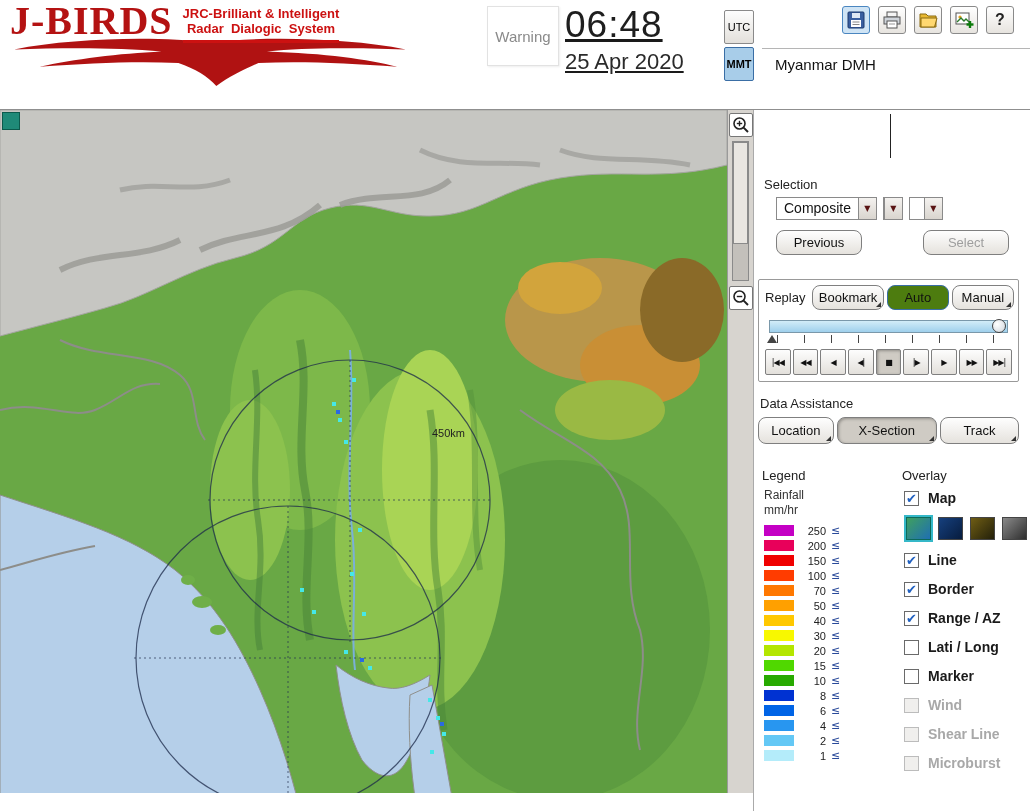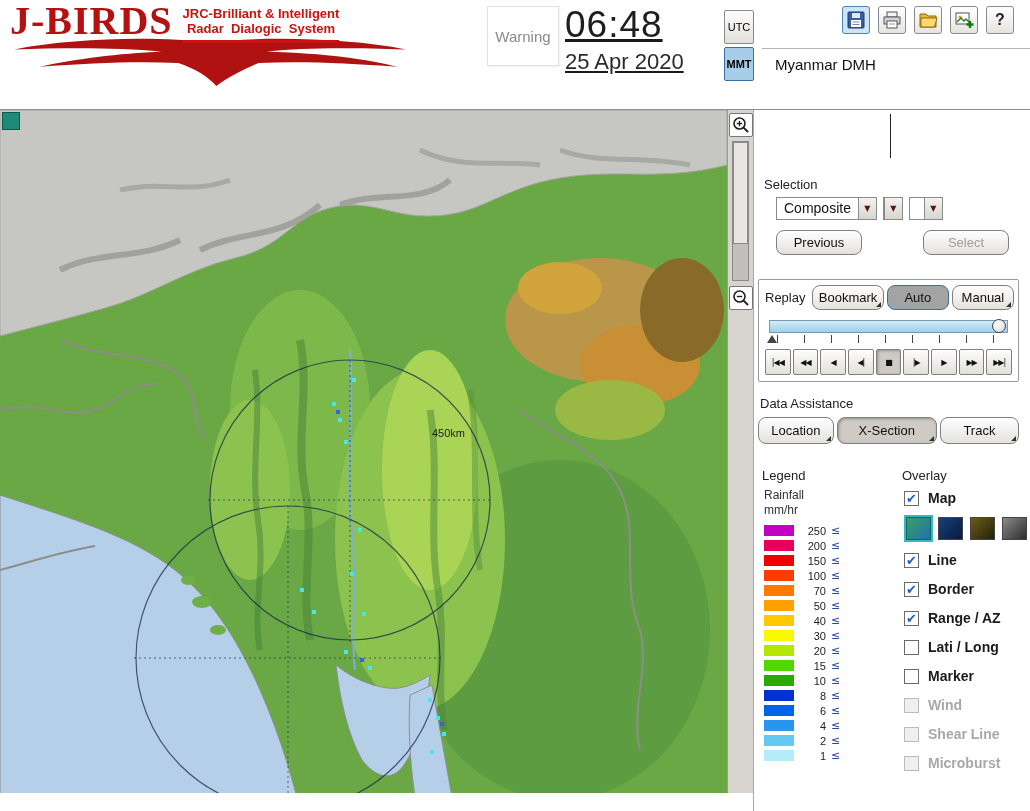--- a/index.html
+++ b/index.html
@@ -53,21 +53,21 @@
   .dd { display:flex; height:23px; border:1px solid #8a8a8a; background:#fff; }
   .dd-txt { flex:1; padding:2px 7px; font-size:14px; color:#111; white-space:nowrap; overflow:hidden; }
   .dd-btn { width:18px; border-left:1px solid #8a8a8a; background:linear-gradient(#f4f2ef,#d9d5cf);
             display:flex; align-items:center; justify-content:center; font-size:8px; color:#5a1414;
             font-family:"DejaVu Sans",sans-serif; }
   .sel-btn-row { margin:10px 18px 0 22px; display:flex; justify-content:space-between; }
   .btn { font-family:"Liberation Sans",sans-serif; font-size:13px; color:#111; background:linear-gradient(#fefefe,#e5e2dd);
          border:1px solid #7f7f7f; border-radius:8px; padding:4px 8px; position:relative; }
   .btn.wfix { width:86px; }
   .btn.disabled { color:#9e9e9e; }
-  .btn.blue { background:#a3a3a3; border-color:#3a6ea5; }
+  .btn.blue { background:#4d7c0f; border-color:#3a6ea5; }
   .btn.pressed { background:#cfcbc4; box-shadow:inset 1px 1px 3px rgba(0,0,0,.3); }
   .corner::after { content:""; position:absolute; right:2px; bottom:2px; width:0; height:0;
                    border-left:5px solid transparent; border-bottom:5px solid #333; }
 
   .replay-group { margin:24px 8px 0 4px; border:1px solid #999; border-radius:2px; padding:5px 4px 6px 4px; background:#fff; }
   .replay-row1 { display:flex; align-items:center; gap:3px; }
   .replay-row1 .sec-label { margin:0 4px 0 2px; }
   .replay-row1 .btn { padding:4px 2px; text-align:center; }
   .bk { width:78px; } .au { width:68px; } .mn { width:68px; }
   .slider { position:relative; height:13px; margin:10px 6px 0 6px; background:linear-gradient(#d2ecf8,#9fd0ec);

